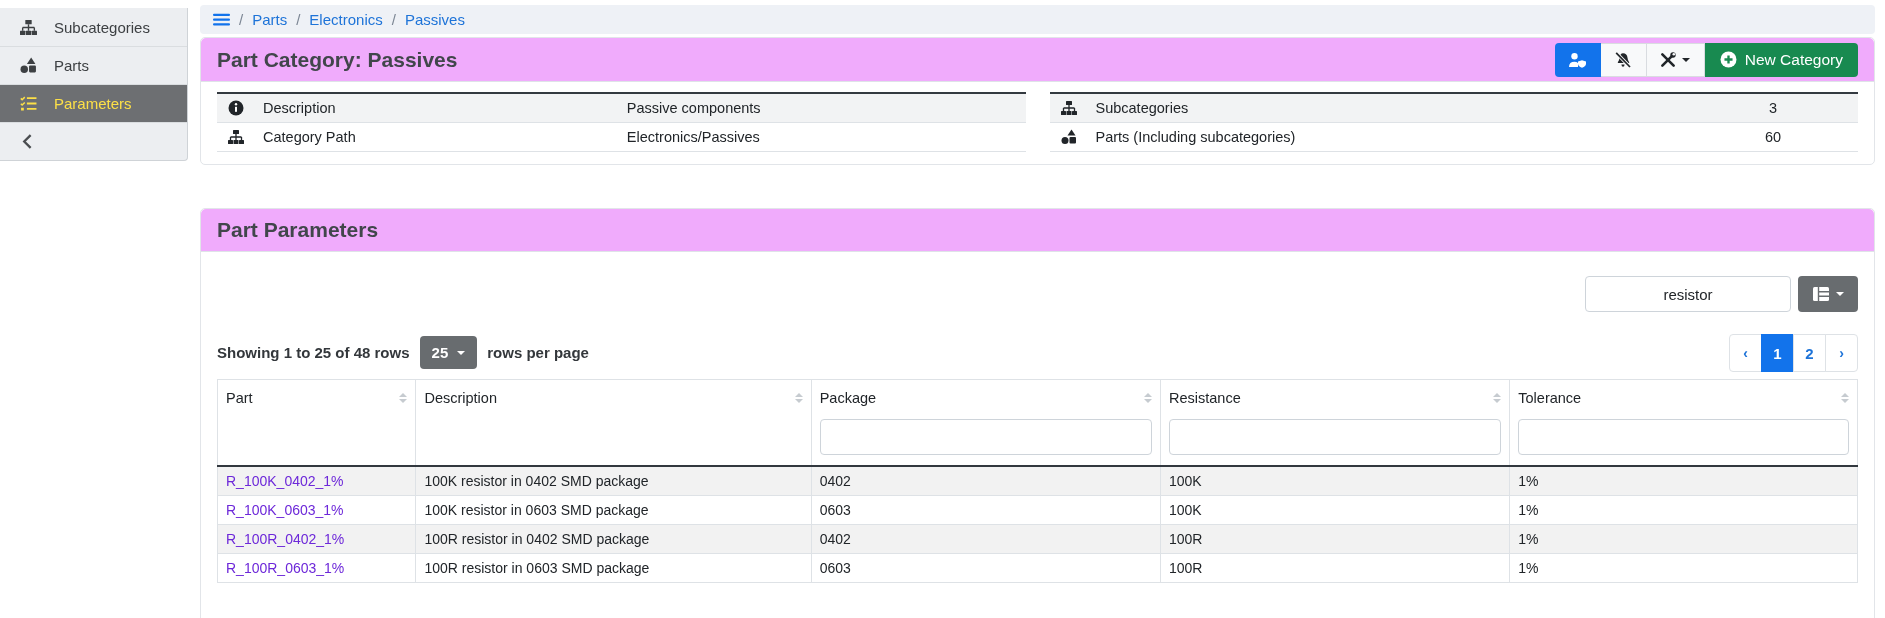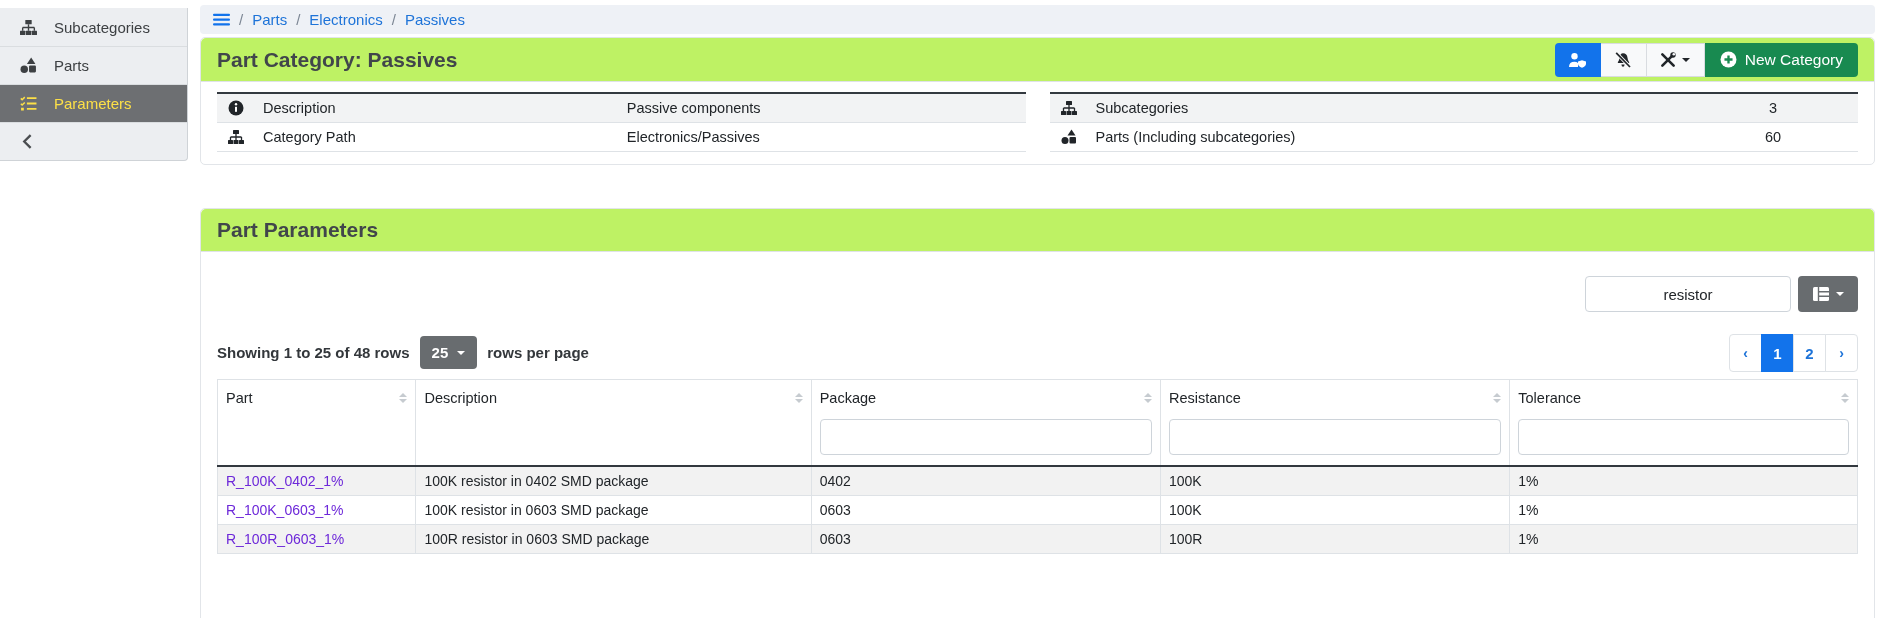--- a/index.html
+++ b/index.html
@@ -20,21 +20,21 @@
   .main { position:absolute; left:200px; top:0; width:1677px; height:618px; }
 
   .breadcrumb { position:absolute; top:5px; left:0; right:2px; height:29px; background:#eef1f6;
     border-radius:4px; display:flex; align-items:center; padding-left:13px; font-size:15px; gap:9px; }
   .breadcrumb .sep { color:#7c8694; }
   .crumb-link { color:#1d73d8; text-decoration:none; cursor:pointer; }
   .bc-toggle { display:flex; align-items:center; cursor:pointer; }
   .bc-toggle svg { width:17px; height:17px; }
 
   .card { position:absolute; left:0; right:2px; border:1px solid #e2e5e9; border-radius:5px; background:#fff; }
-  .card-header { background:#bef264; border-bottom:1px solid #dfe3e8; border-radius:5px 5px 0 0;
+  .card-header { background:#f0abfc; border-bottom:1px solid #dfe3e8; border-radius:5px 5px 0 0;
     display:flex; align-items:center; justify-content:space-between; padding:0 16px; }
   .card-title { font-size:21px; font-weight:700; color:#41464b; }
 
   .card1 { top:37px; height:128px; }
   .card1 .card-header { height:44px; }
   .card1-body { display:flex; gap:24px; padding:10px 16px 12px; }
 
   table.info-table { flex:1; border-collapse:collapse; border-top:2px solid #343a40; font-size:14.5px; }
   table.info-table td { border-bottom:1px solid #dee2e6; padding:6px 8px; height:29px; }
   table.info-table tr:first-child { background:#f2f3f4; }
@@ -347,20 +347,27 @@
             <td>1%</td>
           </tr>
           <tr>
             <td><a class="part-link">R_100K_0603_1%</a></td>
             <td>100K resistor in 0603 SMD package</td>
             <td>0603</td>
             <td>100K</td>
             <td>1%</td>
           </tr>
           <tr>
+            <td><a class="part-link">R_100R_0402_1%</a></td>
+            <td>100R resistor in 0402 SMD package</td>
+            <td>0402</td>
+            <td>100R</td>
+            <td>1%</td>
+          </tr>
+          <tr>
             <td><a class="part-link">R_100R_0603_1%</a></td>
             <td>100R resistor in 0603 SMD package</td>
             <td>0603</td>
             <td>100R</td>
             <td>1%</td>
           </tr>
         </tbody>
       </table>
 
     </div>

